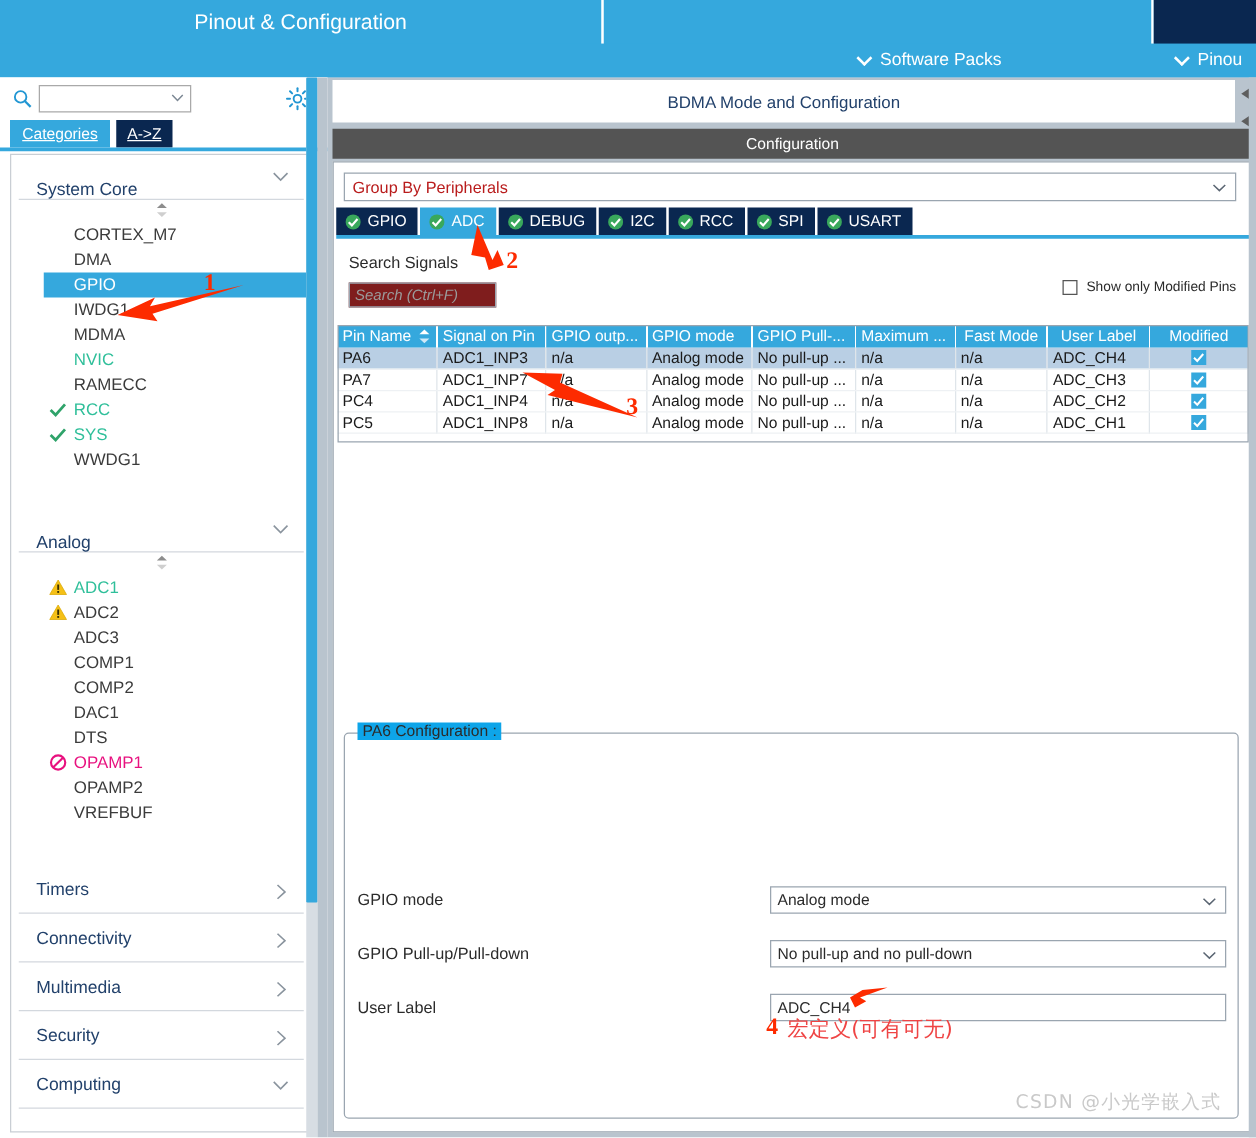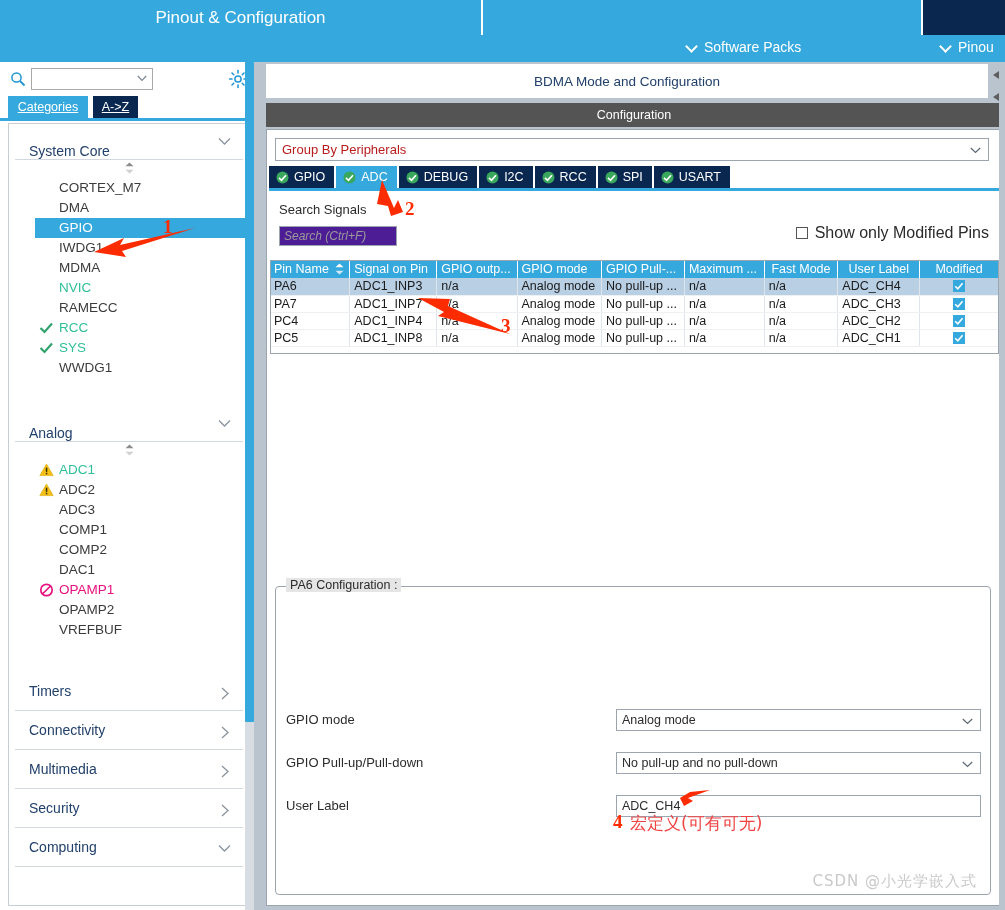--- a/index.html
+++ b/index.html
@@ -124,27 +124,27 @@
     display:flex; align-items:center; gap:5px;
     background:#0a2750; color:#ffffff; font-size:12.5px; cursor:pointer;
   }
   .ptab.sel { background:#35a8dd; }
   .ok { width:13px; height:13px; flex:0 0 13px; }
   .ptab-underline { position:absolute; left:2px; top:58px; width:732px; height:3px; background:#35a8dd; }
 
   .srch-sig-lbl { position:absolute; left:12px; top:72px; font-size:13px; color:#2b2b2b; }
   .srch-sig-box {
     position:absolute; left:12px; top:96px; width:118px; height:20px;
-    border:1px solid #9aa5b0; background:#4c1d95;
+    border:1px solid #9aa5b0; background:#7f1d1d;
     display:flex; align-items:center; padding-left:4px;
     font-size:12px; font-style:italic; color:#9b9b9b;
   }
   .chk-modified {
     position:absolute; right:12px; top:94px; display:flex; align-items:center; gap:7px;
-    font-size:16px; color:#2b2b2b;padding-left:43px;
+    font-size:11px; color:#2b2b2b;padding-left:43px;
   }
   .cbox { width:12px; height:12px; border:1px solid #555; background:#fff; display:inline-block; }
 
   
   .tbl { position:absolute; left:3px; top:130px; width:729px; border-collapse:collapse; }
   .tbl th {
     background:#35a8dd; color:#ffffff; font-weight:normal; font-size:12.5px;
     height:18px; padding:0 4px; text-align:left;
     border-right:1px solid #ffffff; white-space:nowrap; position:relative;
   }
@@ -165,21 +165,21 @@
     border:1px solid #9aa5b0; pointer-events:none;
   }
   .sort-ind { position:absolute; right:4px; top:3px; width:11px; height:12px; }
 
   
   .pincfg {
     position:absolute; left:8px; top:456px; width:716px; height:309px;
     border:1px solid #9aa5b0; border-radius:4px;
   }
   .pincfg-legend {
-    position:absolute; left:10px; top:-9px; background:#e5e5e5; padding:0 4px;
+    position:absolute; left:10px; top:-9px; background:#0ea5e9; padding:0 4px;
     font-size:12.5px; color:#2b2b2b;
   }
   .frow { position:absolute; left:0; width:716px; height:22px; }
   .frow .lbl { position:absolute; left:10px; top:3px; font-size:13px; color:#2b2b2b; }
   .fctl {
     position:absolute; left:340px; width:365px; height:22px;
     border:1px solid #9aa5b0; background:#ffffff;
     display:flex; align-items:center; padding-left:5px; font-size:12.5px; color:#2b2b2b;
   }
   .fctl .caret { position:absolute; right:7px; top:8px; width:11px; height:7px; }
@@ -322,20 +322,21 @@
             <polygon points="7.5,1 14.2,12.6 0.8,12.6" fill="#f5c016" stroke="#d9a800" stroke-width="0.6"></polygon>
             <rect x="6.8" y="4.6" width="1.5" height="4.3" fill="#3a3000"></rect>
             <rect x="6.8" y="9.8" width="1.5" height="1.5" fill="#3a3000"></rect>
           </svg>
           <span>ADC2</span>
         </div>
         <div class="item"><span>ADC3</span></div>
         <div class="item"><span>COMP1</span></div>
         <div class="item"><span>COMP2</span></div>
         <div class="item"><span>DAC1</span></div>
+        <div class="item"><span>DTS</span></div>
         <div class="item pink">
           <svg class="mk" viewBox="0 0 15 14">
             <circle cx="7.5" cy="7" r="5.7" fill="none" stroke="#e8117f" stroke-width="1.7"></circle>
             <line x1="3.4" y1="11" x2="11.6" y2="3" stroke="#e8117f" stroke-width="1.7"></line>
           </svg>
           <span>OPAMP1</span>
         </div>
         <div class="item"><span>OPAMP2</span></div>
         <div class="item"><span>VREFBUF</span></div>
       </div>

